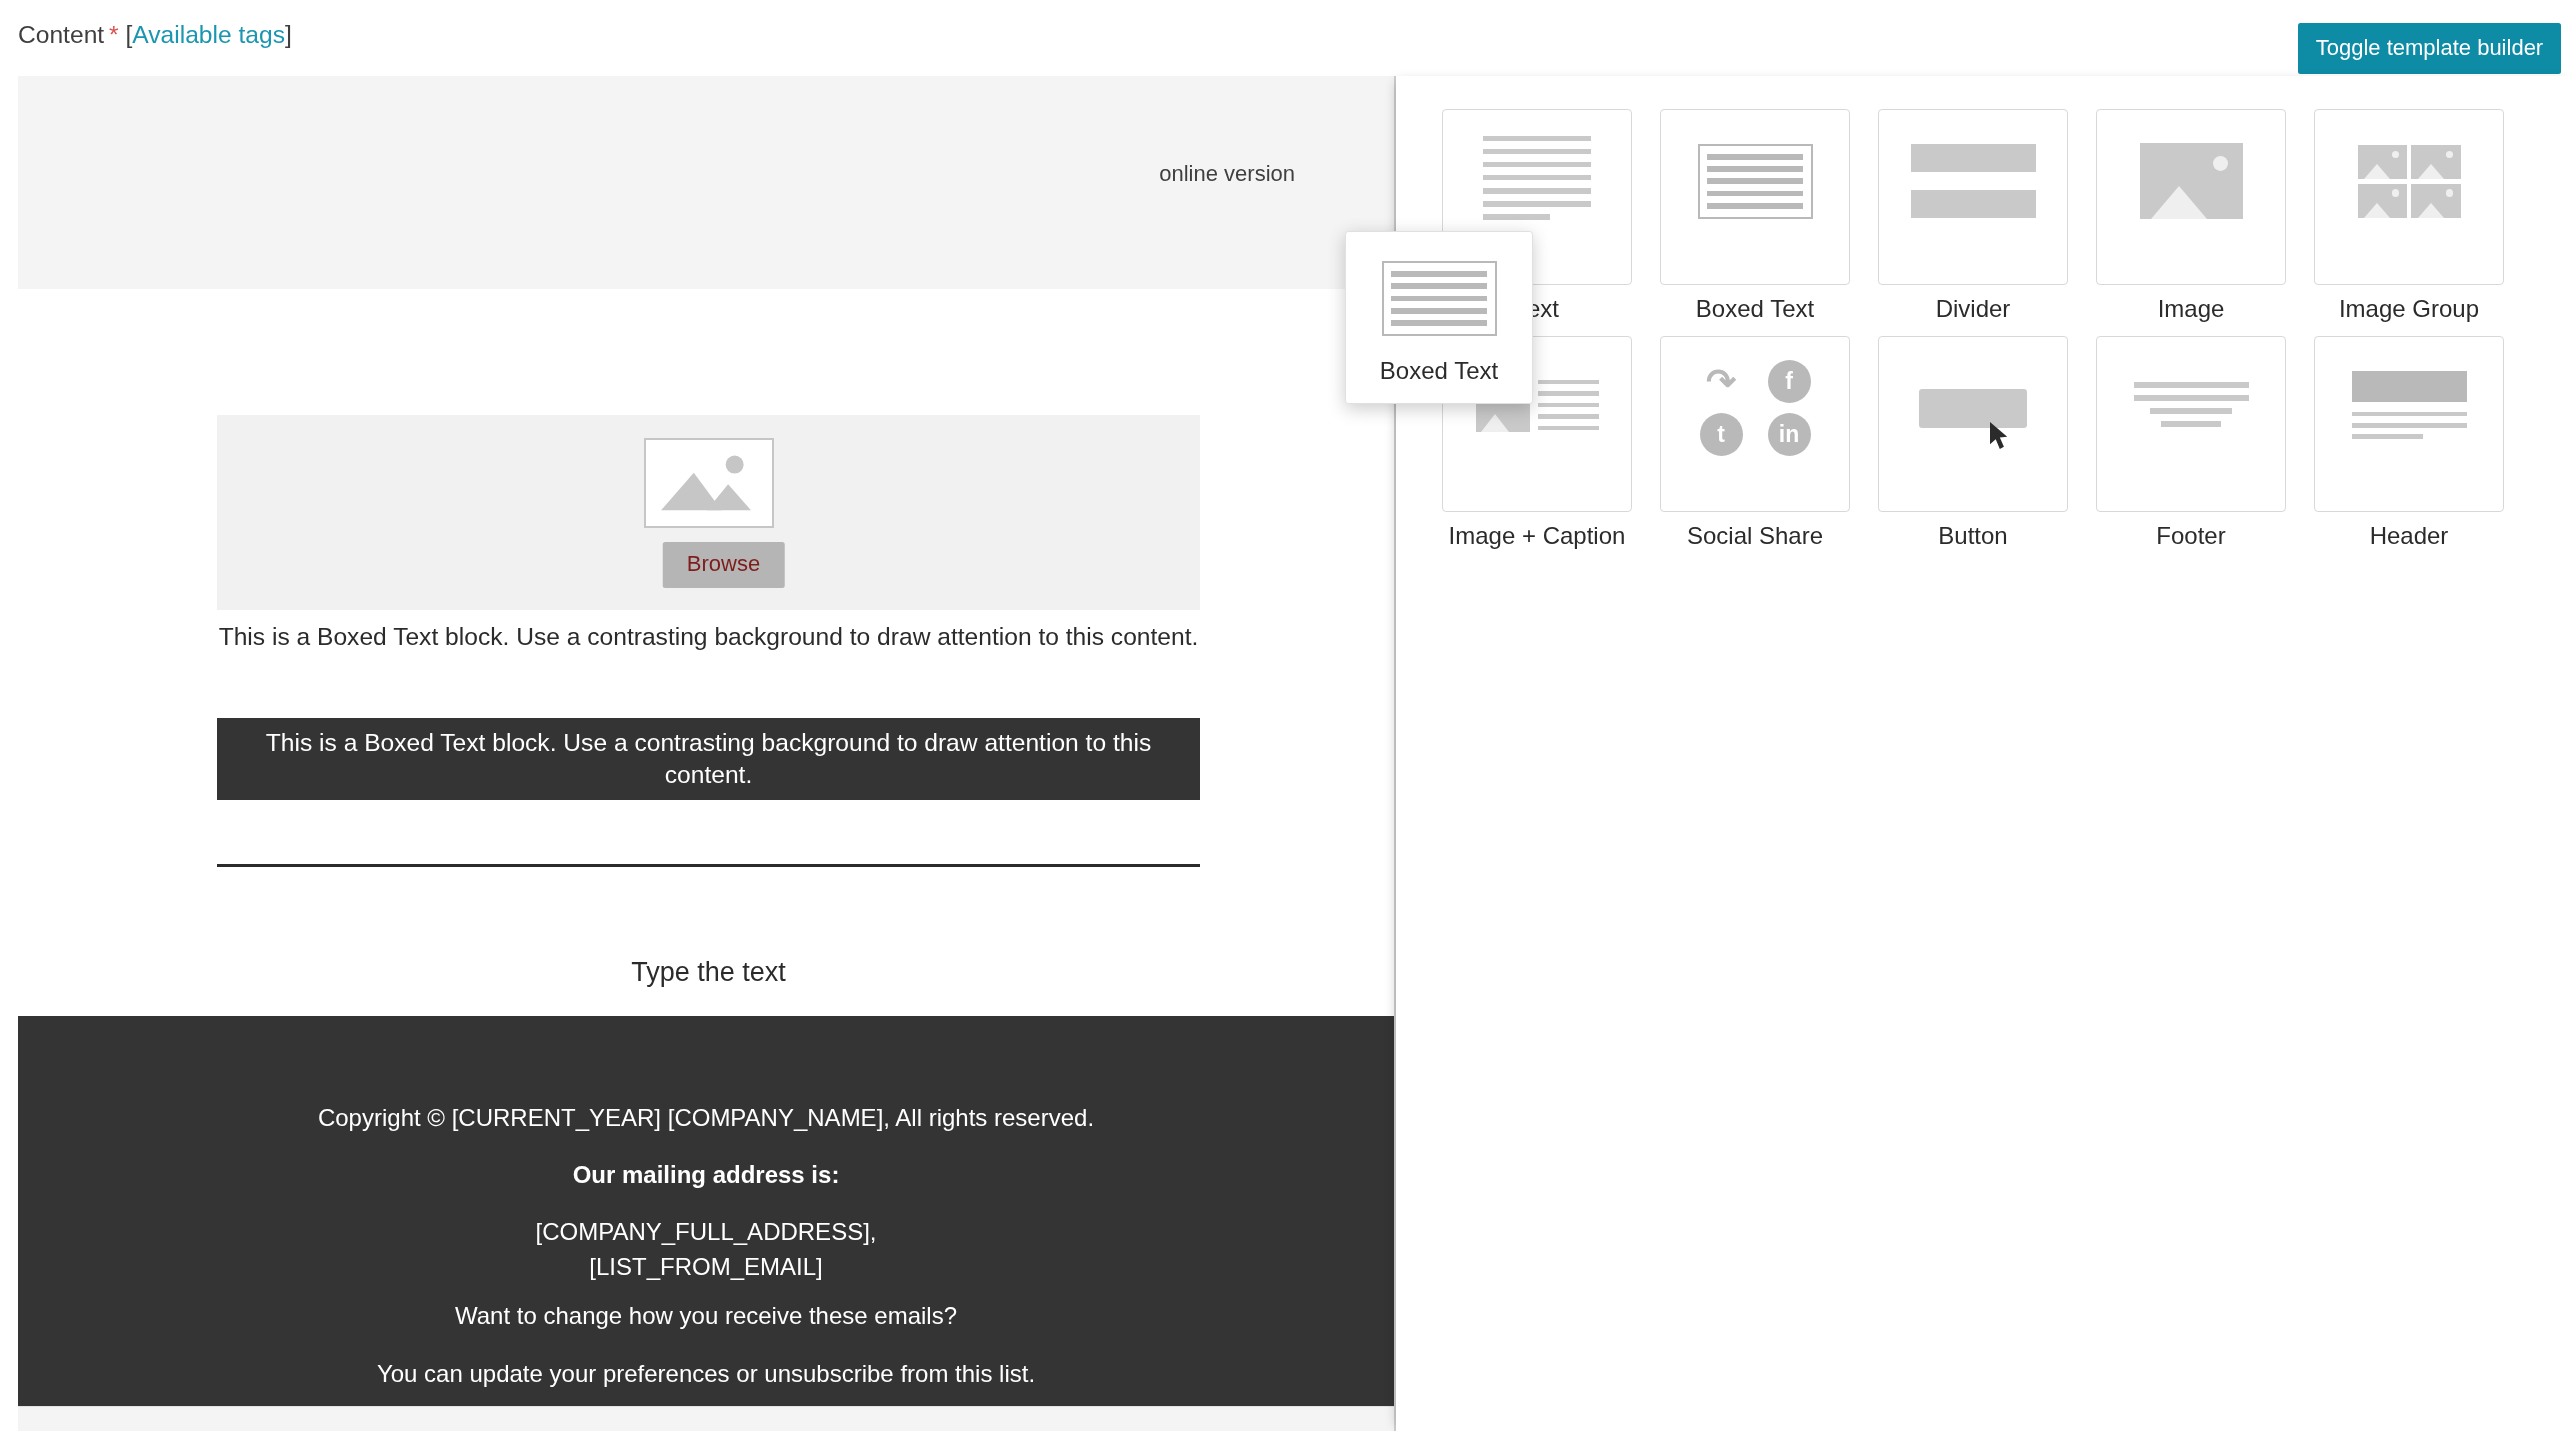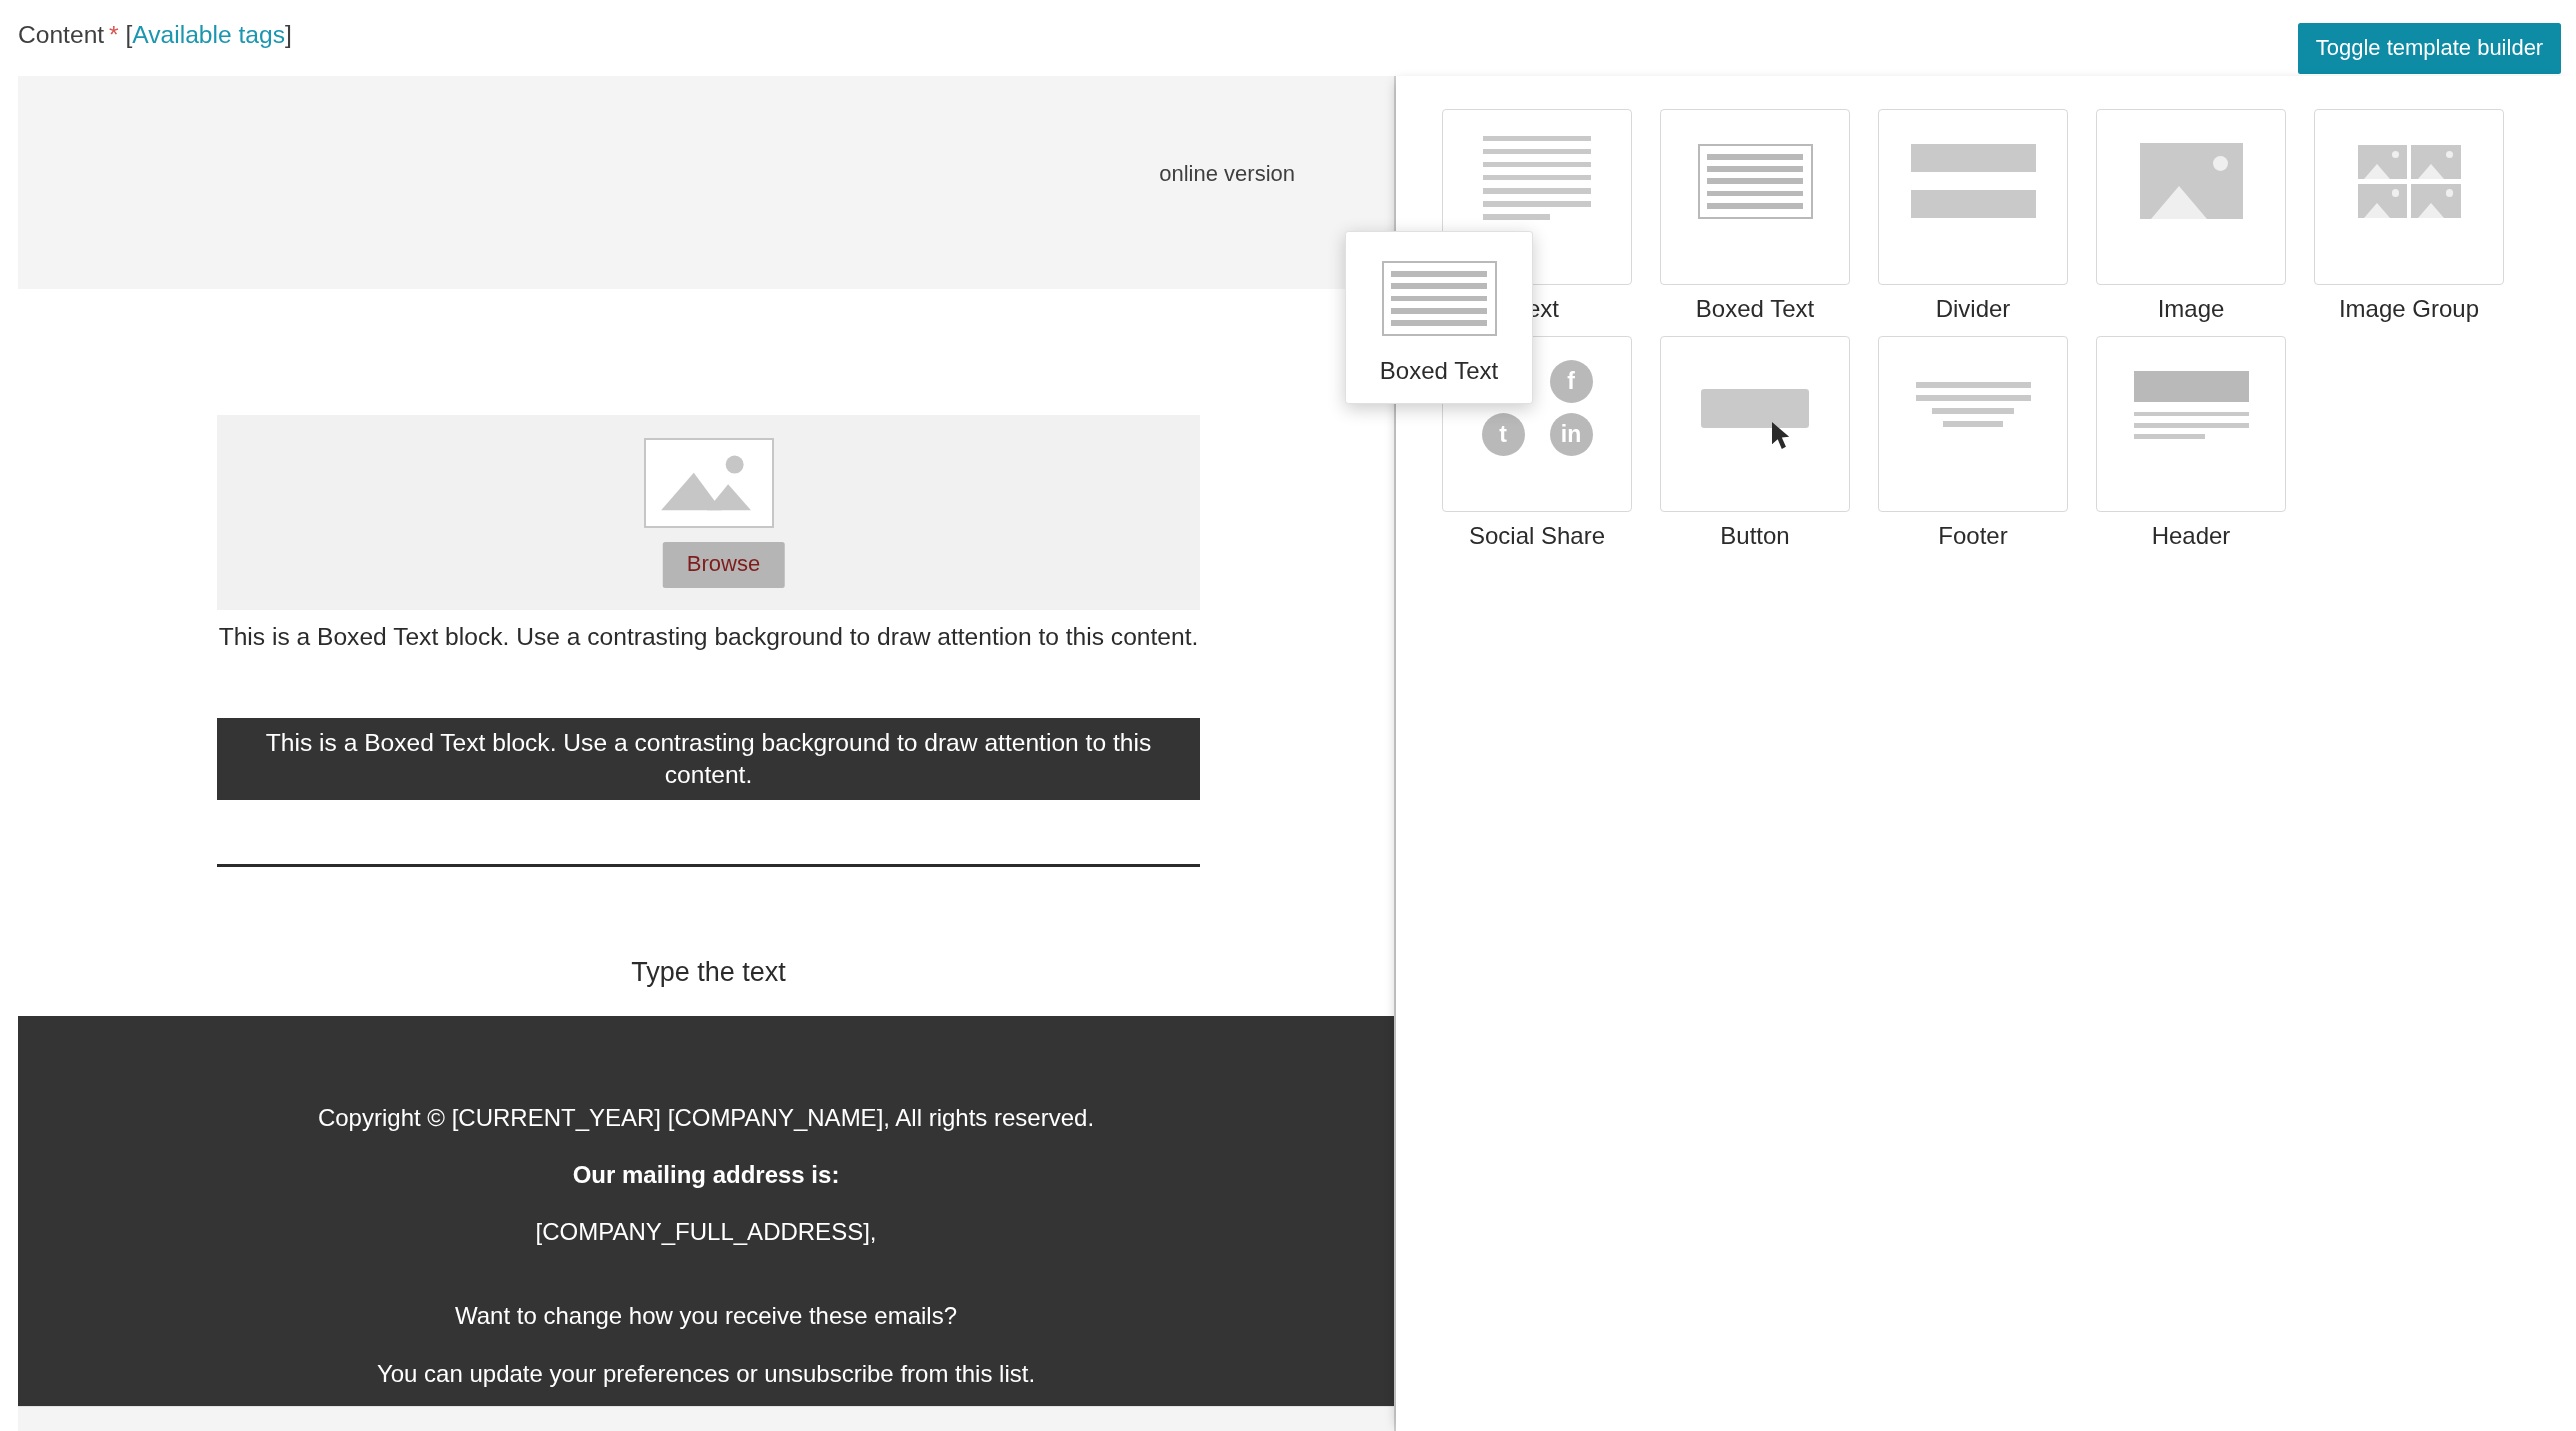--- a/index.html
+++ b/index.html
@@ -540,20 +540,21 @@
         <span>LinkedIn</span>
       </div>
     </div>
   </div>
 
   <div class="email-footer">
     <div class="ef-copyright">Copyright © [CURRENT_YEAR] [COMPANY_NAME], All rights reserved.</div>
     <div class="ef-mailing">Our mailing address is:</div>
     <div class="ef-address">
       <div>[COMPANY_FULL_ADDRESS],</div>
+      <div>[LIST_FROM_EMAIL]</div>
     </div>
     <div class="ef-want">Want to change how you receive these emails?</div>
     <div class="ef-update">You can update your preferences or unsubscribe from this list.</div>
   </div>
 
   <div class="email-bottom-strip"></div>
 </div>
 
 <div class="builder-panel">
   <div class="builder-grid">
@@ -624,20 +625,38 @@
             </div>
           <div class="cell">
               <div class="sun"></div>
               <div class="mtn"></div>
             </div>
         </div>
       </div>
       <div class="tile-label">Image Group</div>
     </div>
 
+    <div class="tile">
+      <div class="tile-art">
+        <div class="imgcap-art">
+          <div class="pic">
+              <div class="sun"></div>
+              <div class="mtn"></div>
+            </div>
+          <div class="cap">
+            <div class="ln"></div>
+              <div class="ln"></div>
+              <div class="ln"></div>
+            <div class="ln"></div>
+              <div class="ln"></div>
+          </div>
+        </div>
+      </div>
+      <div class="tile-label">Image + Caption</div>
+    </div>
 
     <div class="tile">
       <div class="tile-art">
         <div class="social-art">
           <div class="ic share">↷</div>
           <div class="ic">f</div>
           <div class="ic">t</div>
           <div class="ic">in</div>
         </div>
       </div>

